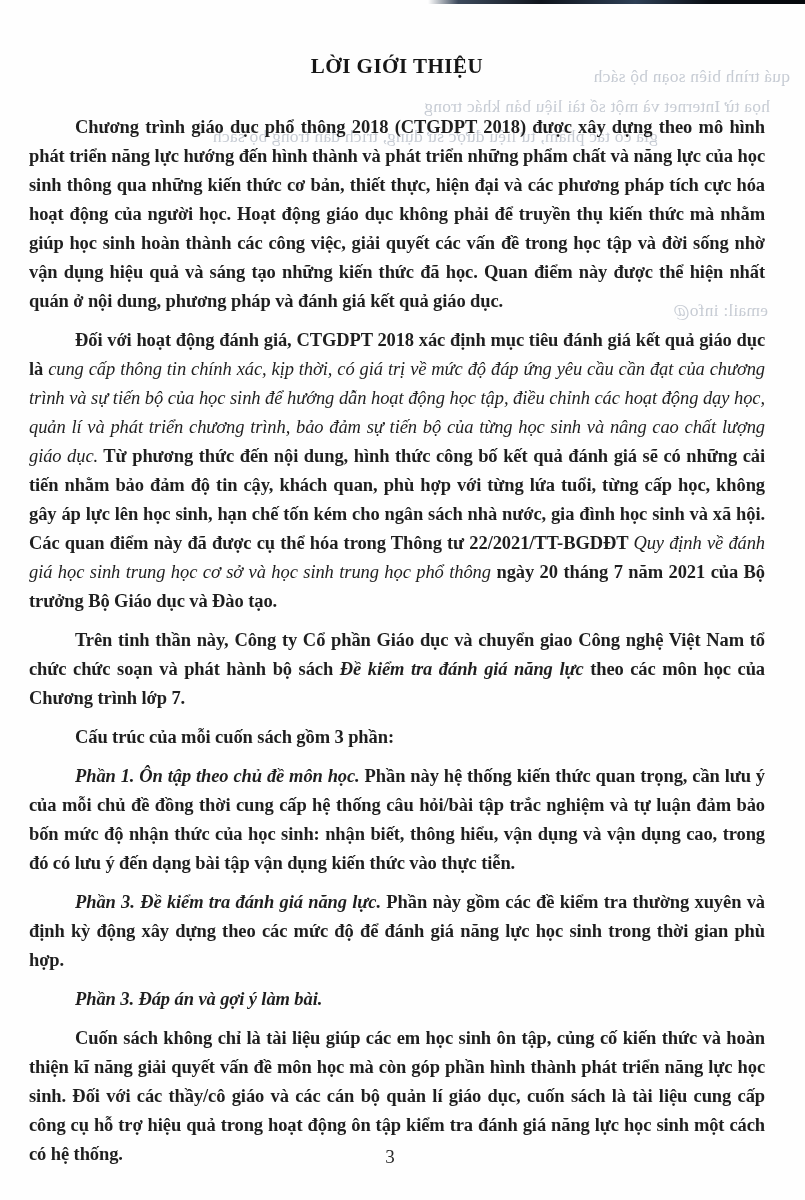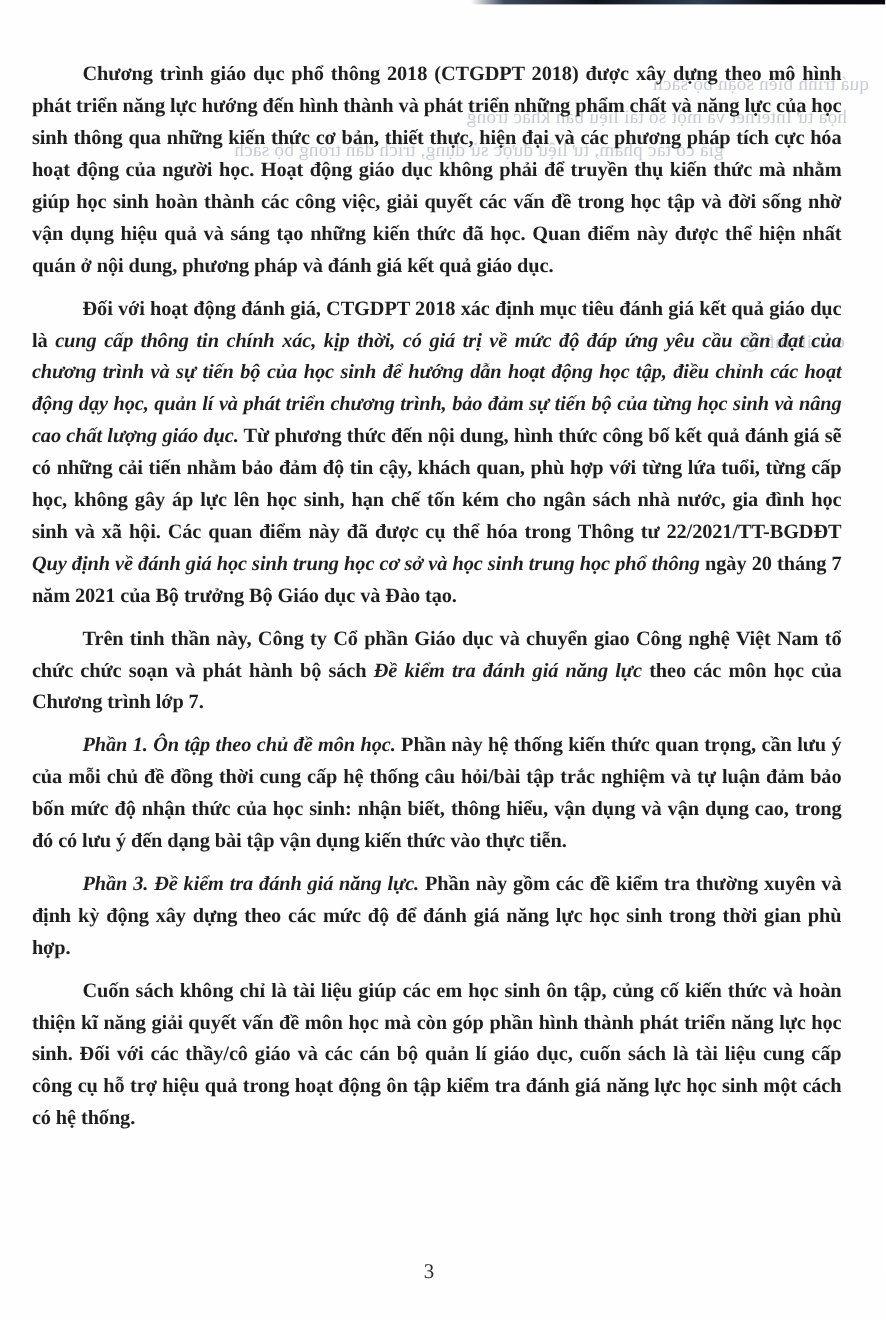--- a/index.html
+++ b/index.html
@@ -63,21 +63,21 @@
   }
   .para {
     margin: 0 0 10px 0;
     text-align: justify;
     text-indent: 46px;
     font-size: 18.5px;
     line-height: 29px;
     letter-spacing: -0.1px;
   }
   .seg-normal { font-style: normal; font-weight: bold; }
-  .seg-italic { font-style: italic; font-weight: bold; }
+  .seg-italic { font-style: italic; font-weight: normal; }
   .seg-bold-italic { font-style: italic; font-weight: bold; }
   .page-number {
     position: absolute;
     top: 1146px;
     left: 0;
     width: 780px;
     text-align: center;
     font-size: 19px;
     color: #2a2a2a;
   }
@@ -90,26 +90,29 @@
   <div class="scan-edge"></div>
 
   <div class="ghost-layer">
       <div class="ghost-line" style="top: 66px; left: 430px; width: 360px;">quá trình biên soạn bộ sách</div>
       <div class="ghost-line" style="top: 96px; left: 52px; width: 718px;">họa từ Internet và một số tài liệu bản khác trong</div>
       <div class="ghost-line" style="top: 126px; left: 58px; width: 600px;">giả có tác phẩm, tư liệu được sử dụng, trích dẫn trong bộ sách</div>
       <div class="ghost-line" style="top: 300px; left: 600px; width: 168px;">email: info@</div>
     </div>
 
   <div class="content">
+    <h1 class="doc-title">LỜI GIỚI THIỆU</h1>
 
     <div>
         <p class="para"><span class="seg-normal">Chương trình giáo dục phổ thông 2018 (CTGDPT 2018) được xây dựng theo mô hình phát triển năng lực hướng đến hình thành và phát triển những phẩm chất và năng lực của học sinh thông qua những kiến thức cơ bản, thiết thực, hiện đại và các phương pháp tích cực hóa hoạt động của người học. Hoạt động giáo dục không phải để truyền thụ kiến thức mà nhằm giúp học sinh hoàn thành các công việc, giải quyết các vấn đề trong học tập và đời sống nhờ vận dụng hiệu quả và sáng tạo những kiến thức đã học. Quan điểm này được thể hiện nhất quán ở nội dung, phương pháp và đánh giá kết quả giáo dục.</span></p>
         <p class="para"><span class="seg-normal">Đối với hoạt động đánh giá, CTGDPT 2018 xác định mục tiêu đánh giá kết quả giáo dục là </span><span class="seg-italic">cung cấp thông tin chính xác, kịp thời, có giá trị về mức độ đáp ứng yêu cầu cần đạt của chương trình và sự tiến bộ của học sinh để hướng dẫn hoạt động học tập, điều chỉnh các hoạt động dạy học, quản lí và phát triển chương trình, bảo đảm sự tiến bộ của từng học sinh và nâng cao chất lượng giáo dục.</span><span class="seg-normal"> Từ phương thức đến nội dung, hình thức công bố kết quả đánh giá sẽ có những cải tiến nhằm bảo đảm độ tin cậy, khách quan, phù hợp với từng lứa tuổi, từng cấp học, không gây áp lực lên học sinh, hạn chế tốn kém cho ngân sách nhà nước, gia đình học sinh và xã hội. Các quan điểm này đã được cụ thể hóa trong Thông tư 22/2021/TT-BGDĐT </span><span class="seg-italic">Quy định về đánh giá học sinh trung học cơ sở và học sinh trung học phổ thông</span><span class="seg-normal"> ngày 20 tháng 7 năm 2021 của Bộ trưởng Bộ Giáo dục và Đào tạo.</span></p>
         <p class="para"><span class="seg-normal">Trên tinh thần này, Công ty Cổ phần Giáo dục và chuyển giao Công nghệ Việt Nam tổ chức chức soạn và phát hành bộ sách </span><span class="seg-bold-italic">Đề kiểm tra đánh giá năng lực</span><span class="seg-normal"> theo các môn học của Chương trình lớp 7.</span></p>
+        <p class="para"><span class="seg-normal">Cấu trúc của mỗi cuốn sách gồm 3 phần:</span></p>
         <p class="para"><span class="seg-bold-italic">Phần 1. Ôn tập theo chủ đề môn học.</span><span class="seg-normal"> Phần này hệ thống kiến thức quan trọng, cần lưu ý của mỗi chủ đề đồng thời cung cấp hệ thống câu hỏi/bài tập trắc nghiệm và tự luận đảm bảo bốn mức độ nhận thức của học sinh: nhận biết, thông hiểu, vận dụng và vận dụng cao, trong đó có lưu ý đến dạng bài tập vận dụng kiến thức vào thực tiễn.</span></p>
         <p class="para"><span class="seg-bold-italic">Phần 3. Đề kiểm tra đánh giá năng lực.</span><span class="seg-normal"> Phần này gồm các đề kiểm tra thường xuyên và định kỳ động xây dựng theo các mức độ để đánh giá năng lực học sinh trong thời gian phù hợp.</span></p>
+        <p class="para"><span class="seg-bold-italic">Phần 3. Đáp án và gợi ý làm bài.</span></p>
         <p class="para"><span class="seg-normal">Cuốn sách không chỉ là tài liệu giúp các em học sinh ôn tập, củng cố kiến thức và hoàn thiện kĩ năng giải quyết vấn đề môn học mà còn góp phần hình thành phát triển năng lực học sinh. Đối với các thầy/cô giáo và các cán bộ quản lí giáo dục, cuốn sách là tài liệu cung cấp công cụ hỗ trợ hiệu quả trong hoạt động ôn tập kiểm tra đánh giá năng lực học sinh một cách có hệ thống.</span></p>
       </div>
   </div>
 
   <div class="page-number">3</div>
 
 </div>
 
 </body></html>

